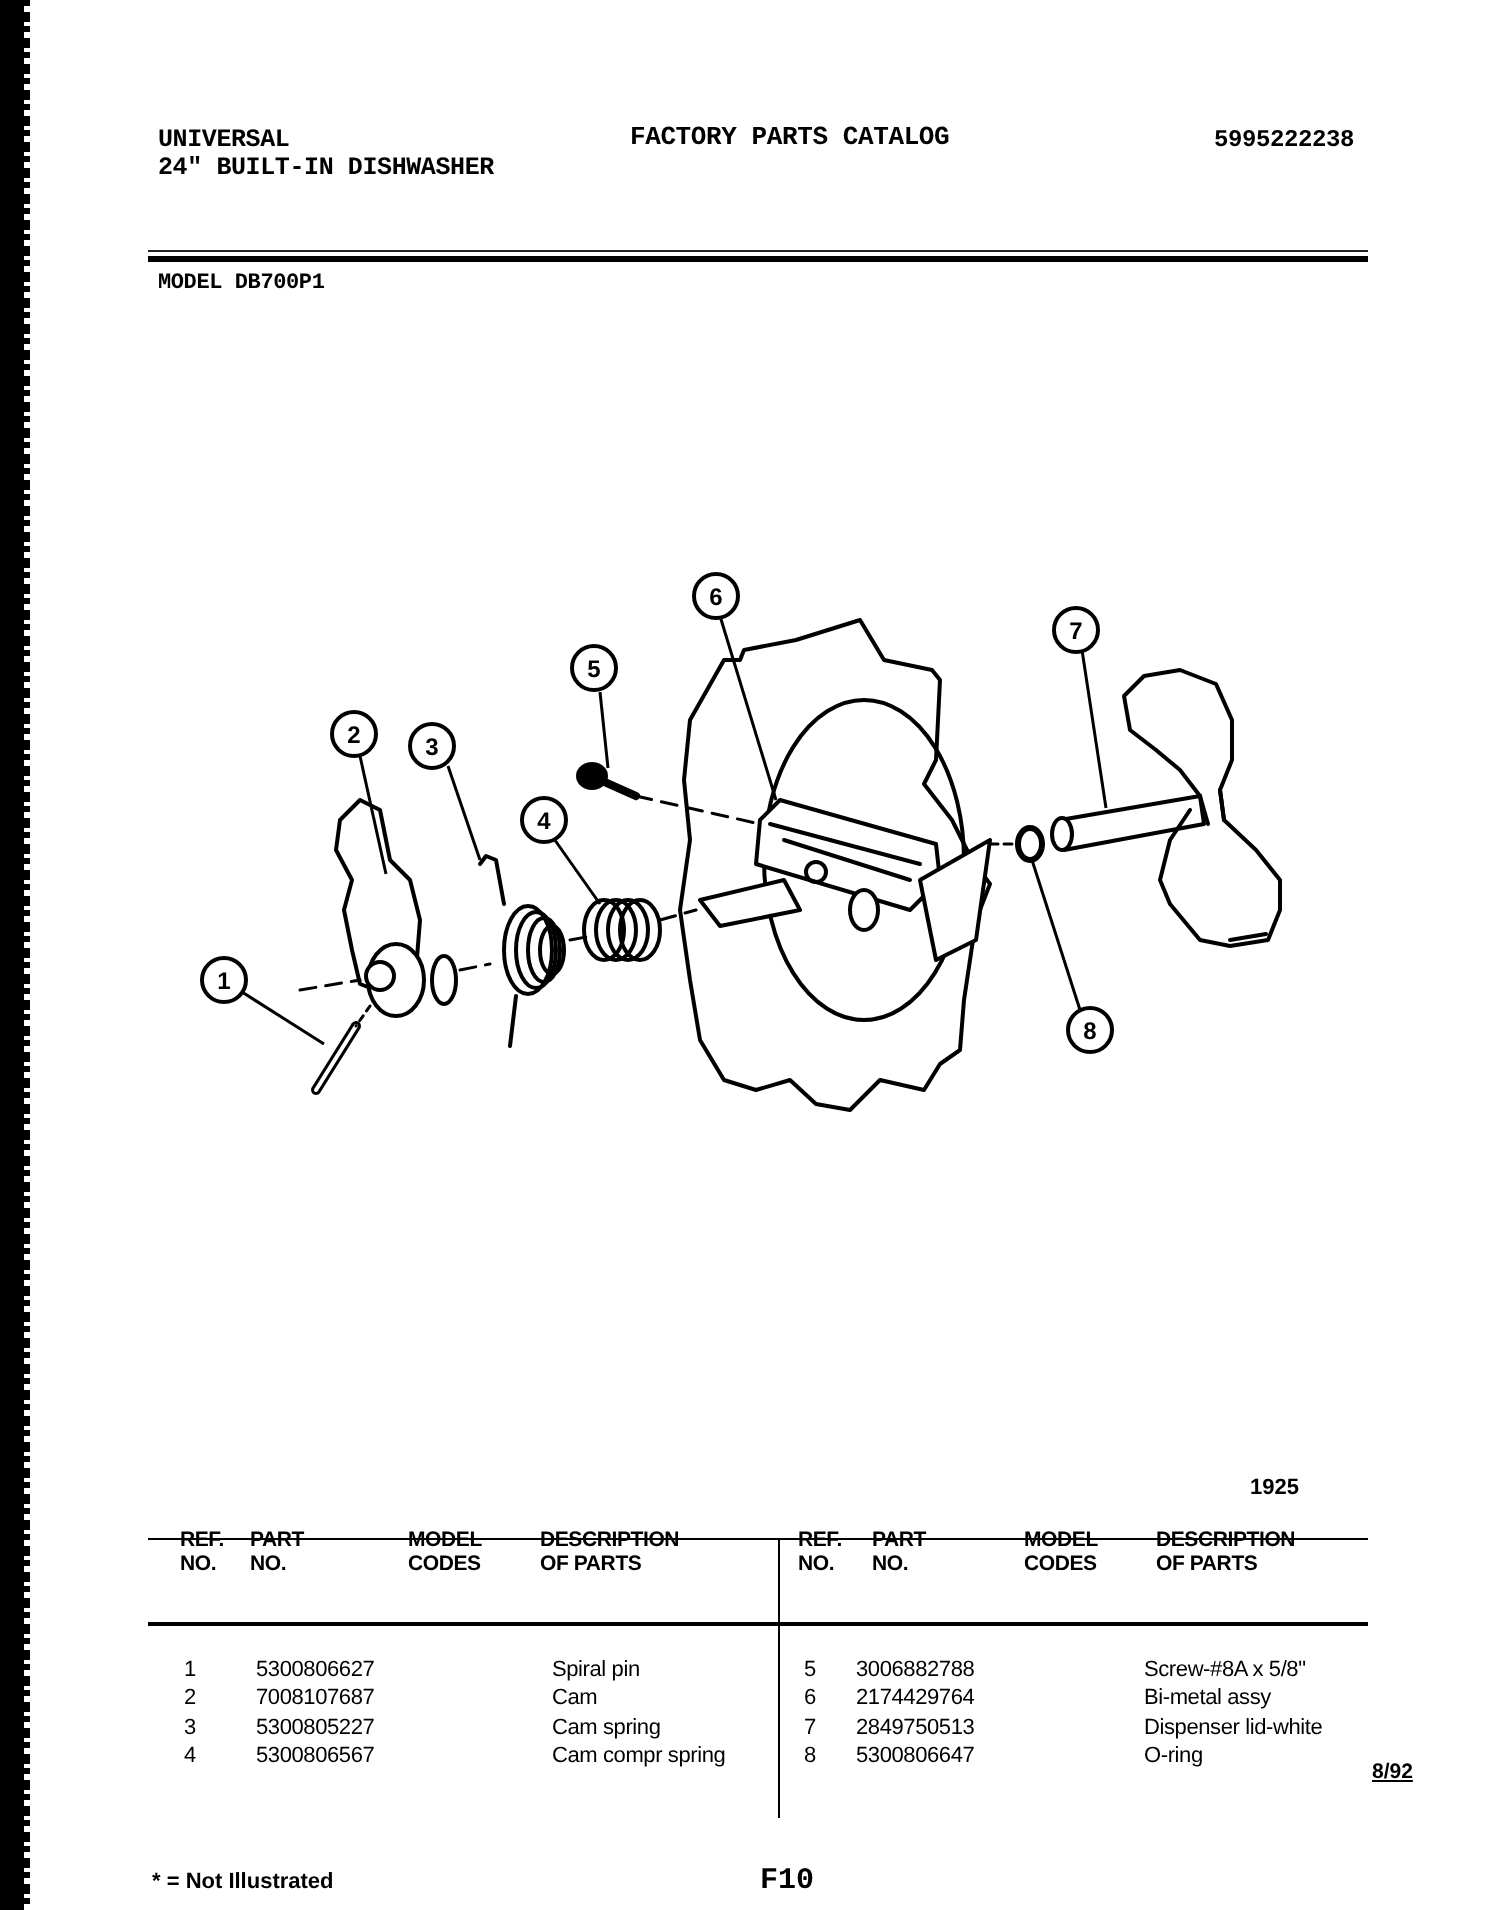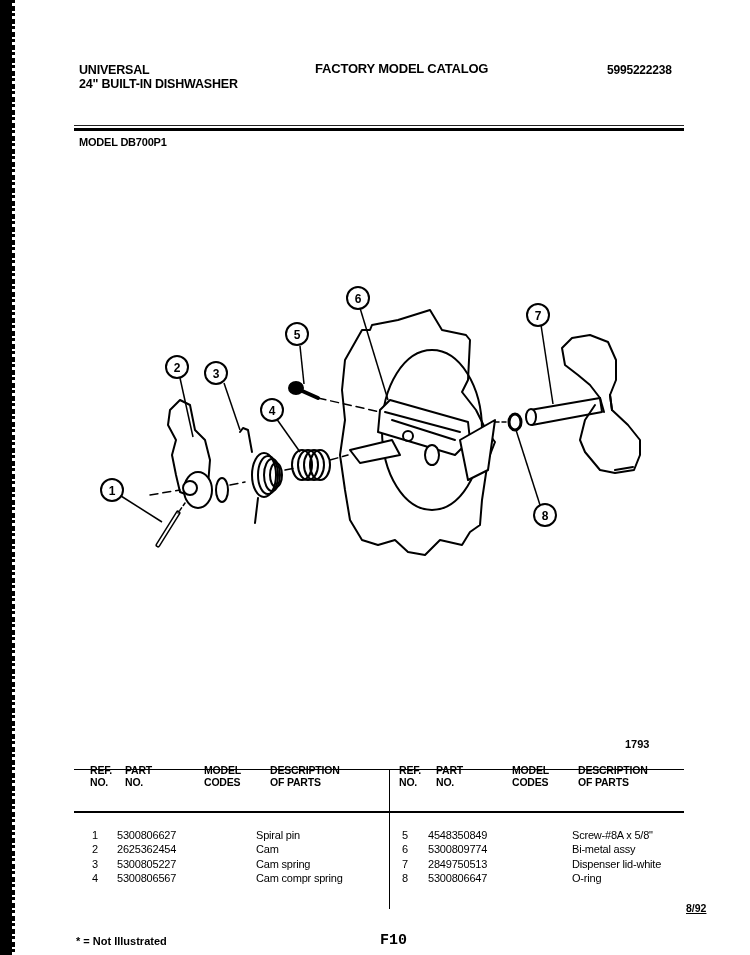--- a/index.html
+++ b/index.html
@@ -8,21 +8,21 @@
     background:#ffffff; color:#000;
     font-family:"Liberation Sans", sans-serif;
   }
   .scan-edge {
     position:absolute; left:0; top:0; width:12px; height:955px; background:#000;
   }
   .scan-edge::after {
     content:""; position:absolute; right:-3px; top:0; width:3px; height:100%;
     background:repeating-linear-gradient(#000 0 3px, #fff 3px 6px, #000 6px 11px, #fff 11px 13px);
   }
-  .hdr { position:absolute; font-weight:bold; font-size:12.5px; letter-spacing:-0.2px; }
+  .hdr { position:absolute; font-weight:bold; font-size:12.5px; letter-spacing:-0.2px;font-family:Liberation Mono, monospace; }
   .brand { left:79px; top:63px; line-height:14px; }
   .catalog { left:315px; top:61px; font-size:13px; }
   .docnum { left:607px; top:63px; font-size:12px; }
   .rule1 { position:absolute; left:74px; top:125px; width:610px; height:1px; background:#222; }
   .rule2 { position:absolute; left:74px; top:128px; width:610px; height:3px; background:#000; }
   .model { left:79px; top:136px; font-size:11px; }
 
   .diagram { position:absolute; left:90px; top:280px; width:660px; height:290px; }
   .callout { font-family:"Liberation Sans", sans-serif; font-weight:bold; font-size:12px; }
 
@@ -32,32 +32,32 @@
   .tbl-hdr-line { position:absolute; left:74px; top:811px; width:610px; height:2px; background:#000; }
   .tbl-div { position:absolute; left:389px; top:769px; width:1px; height:140px; background:#000; }
 
   .th { position:absolute; font-size:10.5px; font-weight:bold; line-height:12px; top:764px; letter-spacing:-0.2px; }
   .td { position:absolute; font-size:11px; line-height:14.3px; top:828px; letter-spacing:-0.2px; }
   .td div { white-space:nowrap; }
 
   .foot { position:absolute; font-weight:bold; }
   .foot-note { left:76px; top:935px; font-size:11px; }
   .foot-page { left:380px; top:932px; font-size:15px;font-family:Liberation Mono, monospace; }
-  .foot-date { left:686px; top:902px; font-size:10.5px;text-decoration:underline; }
+  .foot-date { left:686px; top:880px; font-size:10.5px;text-decoration:underline; }
 </style>
 </head>
 <body>
 
 <div class="scan-edge"></div>
 
 <div class="hdr brand">
   <div>UNIVERSAL</div>
   <div>24" BUILT-IN DISHWASHER</div>
 </div>
-<div class="hdr catalog">FACTORY MODEL CATALOG</div>
+<div class="hdr catalog">FACTORY PARTS CATALOG</div>
 <div class="hdr docnum">5995222238</div>
 <div class="rule1"></div>
 <div class="rule2"></div>
 <div class="hdr model">MODEL DB700P1</div>
 
 <svg class="diagram" viewBox="90 280 660 290" width="660" height="290">
   <g fill="none" stroke="#000" stroke-width="2" stroke-linejoin="round" stroke-linecap="round">
 
     <path d="M362 330 L370 330 L372 325 L398 320 L430 310 L442 330 L466 335 L470 340 L468 380 L462 392 L476 410 L486 430 L495 442 L488 460 L482 500 L480 525 L470 532 L462 545 L440 540 L425 555 L408 552 L395 540 L378 545 L362 540 L350 520 L345 490 L340 455 L345 420 L342 390 L345 360 Z"></path>
 
@@ -155,21 +155,21 @@
         <circle cx="538" cy="315" r="11" fill="#fff" stroke="#000" stroke-width="2"></circle>
         <text x="538" y="319.5" text-anchor="middle" font-size="12" font-weight="bold">7</text>
       </g>
     <g>
         <circle cx="545" cy="515" r="11" fill="#fff" stroke="#000" stroke-width="2"></circle>
         <text x="545" y="519.5" text-anchor="middle" font-size="12" font-weight="bold">8</text>
       </g>
   </g>
 </svg>
 
-<div class="figno">1793</div>
+<div class="figno">1925</div>
 
 <div class="tbl-top"></div>
 <div class="tbl-hdr-line"></div>
 <div class="tbl-div"></div>
 
 <div class="th" style="left:90px">
     <div>REF.</div>
     <div>NO.</div>
   </div>
 <div class="th" style="left:125px">
@@ -201,42 +201,42 @@
     <div>DESCRIPTION</div>
     <div>OF PARTS</div>
   </div>
 
 <div class="td" style="left:92px">
   <div>1</div>
   <div>2</div>
   <div>3</div>
   <div>4</div>
 </div>
-<div class="td" style="left:117px">
+<div class="td" style="left:128px">
   <div>5300806627</div>
-  <div>2625362454</div>
+  <div>7008107687</div>
   <div>5300805227</div>
   <div>5300806567</div>
 </div>
-<div class="td" style="left:256px">
+<div class="td" style="left:276px">
   <div>Spiral pin</div>
   <div>Cam</div>
   <div>Cam spring</div>
   <div>Cam compr spring</div>
 </div>
 
 <div class="td" style="left:402px">
   <div>5</div>
   <div>6</div>
   <div>7</div>
   <div>8</div>
 </div>
 <div class="td" style="left:428px">
-  <div>4548350849</div>
-  <div>5300809774</div>
+  <div>3006882788</div>
+  <div>2174429764</div>
   <div>2849750513</div>
   <div>5300806647</div>
 </div>
 <div class="td" style="left:572px">
   <div>Screw-#8A x 5/8"</div>
   <div>Bi-metal assy</div>
   <div>Dispenser lid-white</div>
   <div>O-ring</div>
 </div>
 

